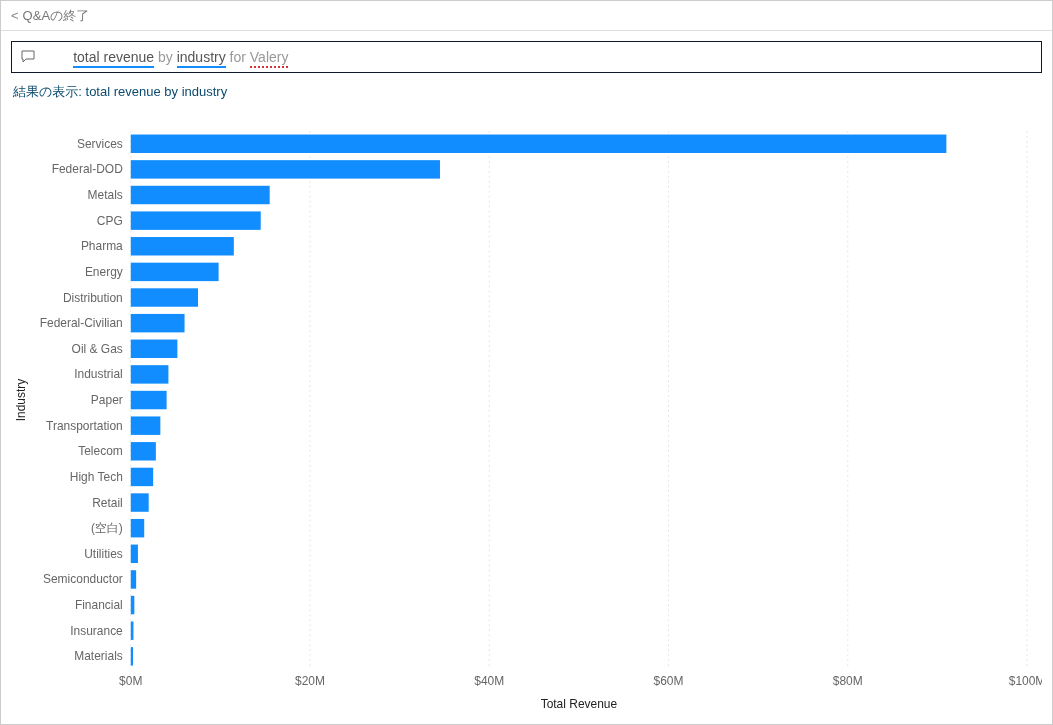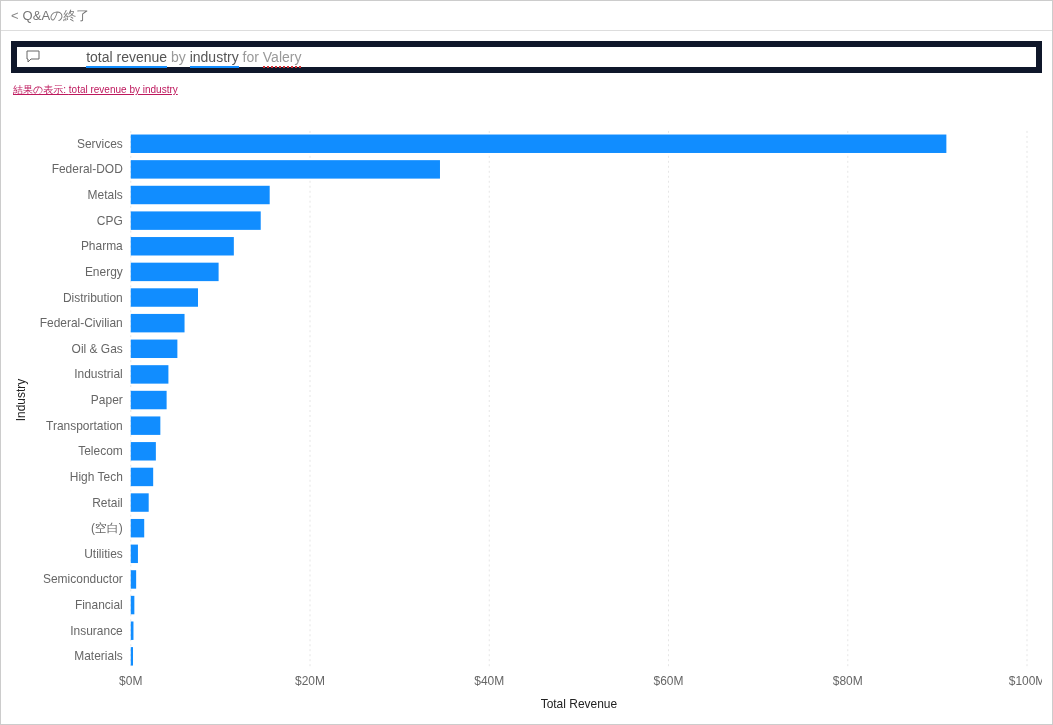--- a/index.html
+++ b/index.html
@@ -28,42 +28,41 @@
   }
   .topbar .chev {
     margin-right: 4px;
     font-size: 13px;
     color:#888;
   }
   .search-row {
     padding: 10px 10px 6px 10px;
   }
   .search-box {
-    border: 6px solid #0f172a;
+    border: 1px solid #0f172a;
     height: 32px;
     display: flex;
     align-items: center;
     padding: 0 8px;
-    gap: 14px;
+    gap: 6px;
   }
   .search-box svg { flex: none; }
   .query {
     font-size: 14px;
     white-space: pre;
     color:#666;
   }
   .tok { position: relative; }
   .tok.blue { color:#555; border-bottom: 2px solid #118dff; padding-bottom:1px;}
   .tok.grey { color:#999; }
   .tok.red  { color:#999; border-bottom: 2px dotted #d13438; padding-bottom:1px;}
   .result-label {
     padding: 4px 12px 0 12px;
-    color: #be185d;
-    font-size: 10px;
-    text-decoration: underline;
+    color: #0c4a6e;
+    font-size: 13px;
   }
   .chart-area {
     position: absolute;
     left: 10px; right: 10px; top: 110px; bottom: 10px;
   }
   .chart-area svg { width:100%; height:100%; display:block; }
   .yaxis text, .xaxis text, .cat-label { font-size: 12px; fill:#666; font-family: "Segoe UI", Arial, sans-serif; }
   .axis-title { font-size: 12px; fill:#222; }
 </style>
 </head>

